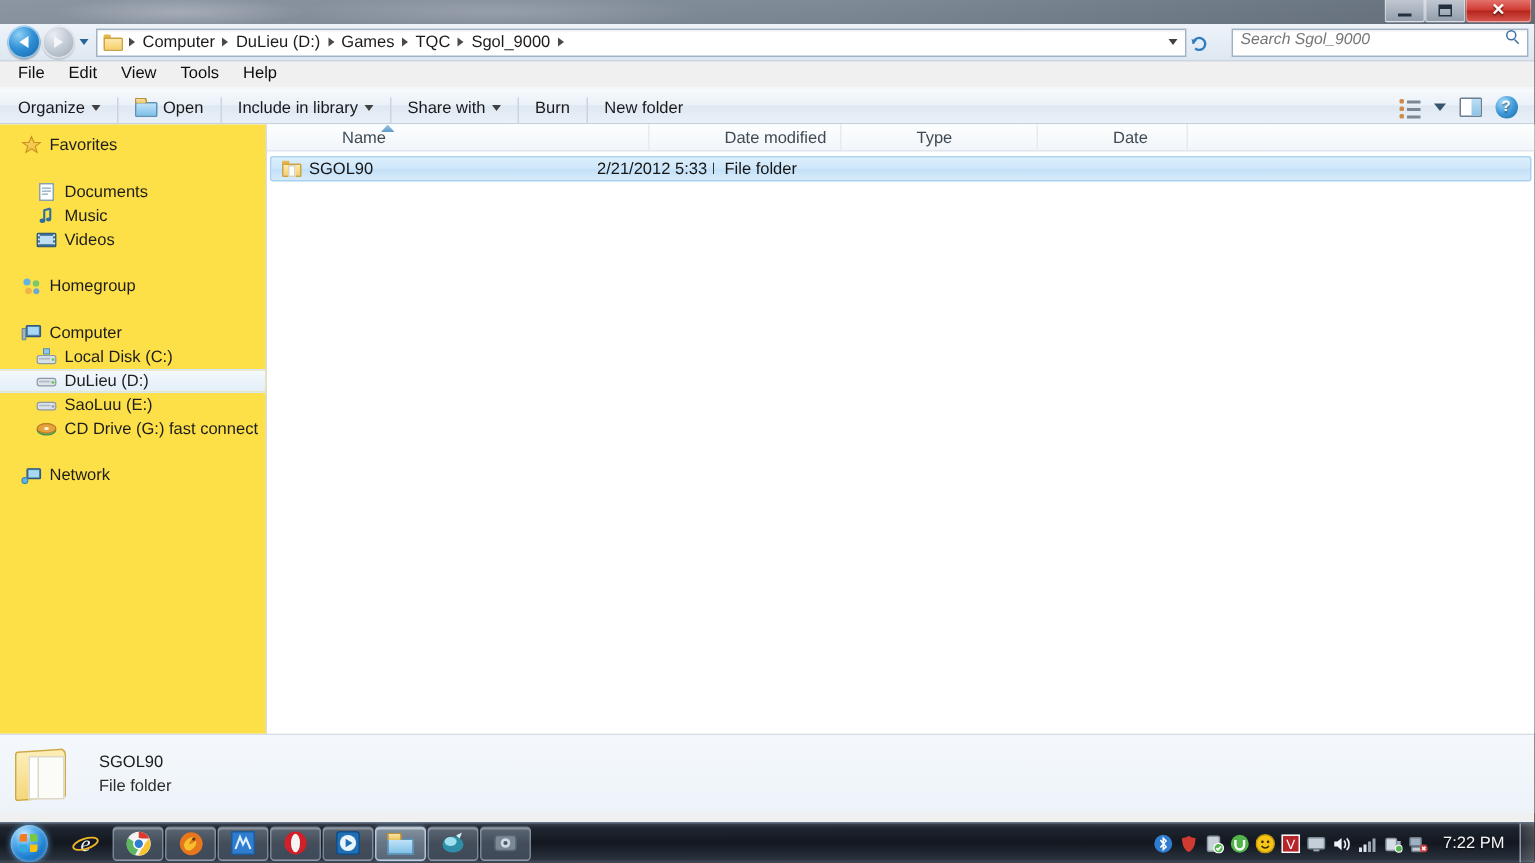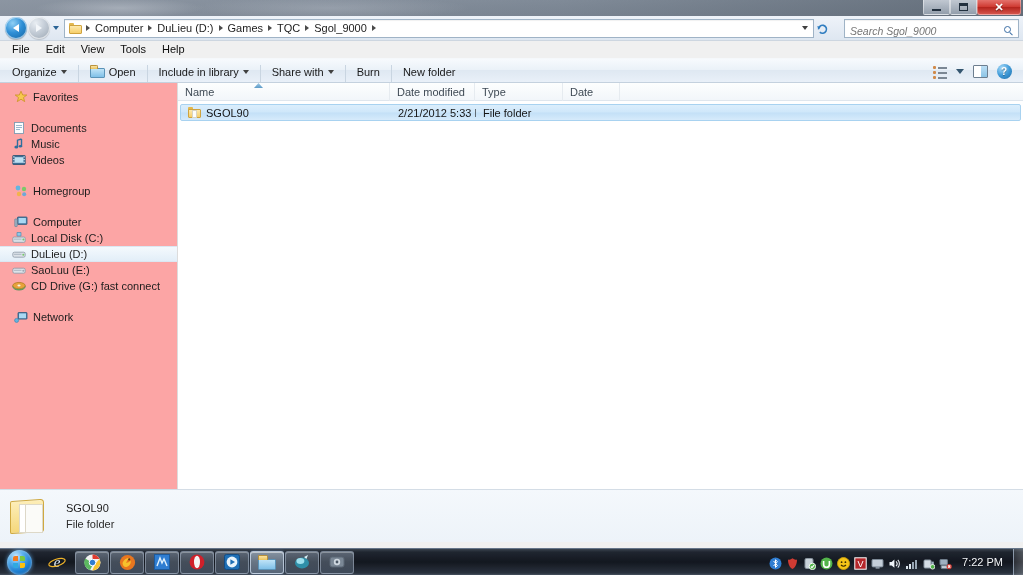--- a/index.html
+++ b/index.html
@@ -108,22 +108,22 @@
   }
   .crumb-sep {
     width: 0; height: 0; border-top: 3.5px solid transparent; border-bottom: 3.5px solid transparent;
     border-left: 4px solid #4a4a4a; margin: 0 1px; flex:0 0 auto;
   }
   .crumb-dd {
     width: 12px; height: 17px; display:flex;align-items:center;justify-content:center;flex:0 0 auto;
   }
 
   .searchbox {
-    width: 175px; height: 19px; margin-left: 14px; flex: 0 0 auto;
-    background:#fff; border:1px solid #9fb3c6; display:flex; align-items:flex-end;
+    width: 198px; height: 19px; margin-left: 14px; flex: 0 0 auto;
+    background:#fff; border:1px solid #9fb3c6; display:flex; align-items:flex-start;
     padding: 0 3px 0 5px;
     box-shadow: inset 0 1px 1px rgba(0,0,0,.06);
   }
   .searchbox input {
     flex:1 1 auto; border:none; outline:none; font-size:10.5px;
     font-family:"Liberation Sans",sans-serif; font-style: italic; color:#8d8d8d;
     background:transparent;
   }
   .mag { width:11px;height:11px;position:relative;flex:0 0 auto;}
   .mag i { position:absolute; left:0; top:0; width:7px;height:7px;border:1.4px solid #3b6ea5;border-radius:50%; }
@@ -180,45 +180,45 @@
     background: radial-gradient(circle at 34% 28%, #a9dcfa 0%, #3f9ad8 50%, #1d6ba5 100%);
     color:#fff;font-size:10px;font-weight:bold;display:flex;align-items:center;justify-content:center;
     text-shadow:0 1px 1px rgba(0,0,0,.4);
   }
 
   
   .body { display:flex; height: 406px; background:#fff; }
 
   
   .navpane {
-    width: 178px; flex: 0 0 178px; background:#fca5a5;
+    width: 178px; flex: 0 0 178px; background:#fde047;
     border-right: 1px solid #dcdcdc; padding-top: 6px; overflow:hidden;
   }
   .navrow {
     display:flex; align-items:center; gap:5px; height:16px; padding-left: 14px;
     font-size: 11px; color:#1d1d1d; white-space:nowrap; position:relative;
   }
-  .navrow.child { padding-left: 12px; }
+  .navrow.child { padding-left: 24px; }
   .navrow.sel {
     background: linear-gradient(to bottom,#f4f9fd,#e2eef8);
     border-top:1px solid #dbe7f2; border-bottom:1px solid #dbe7f2;
   }
   .navgap { height: 15px; }
   .navicon { width:14px;height:14px;flex:0 0 auto;position:relative;display:block;}
 
   
   .listpane { flex: 1 1 auto; background:#fff; position:relative; }
   .colhead {
     height: 18px; display:flex; align-items:center;
     background: linear-gradient(to bottom,#fdfefe,#f2f6fa);
     border-bottom:1px solid #dfe6ed; position:relative;
   }
   .col {
     font-size:11px; color:#3f4a55; padding-left:7px; height:18px; line-height:18px;
-    border-right: 1px solid #e6ebf0; overflow:hidden; white-space:nowrap;
+    border-right: 1px solid #e6ebf0; overflow:hidden; white-space:nowrap;margin-left:43px;
   }
   .sortmark {
     position:absolute; left: 76px; top: 0px; width:9px;height:5px;
     background: linear-gradient(to bottom,#9fc7e4,#5d9cc8);
     clip-path: polygon(50% 0,100% 100%,0 100%);
   }
   .rows { padding-top: 3px; }
   .row {
     display:flex; align-items:center; height:17px; margin: 0 2px;
     font-size:11px; color:#151515;

